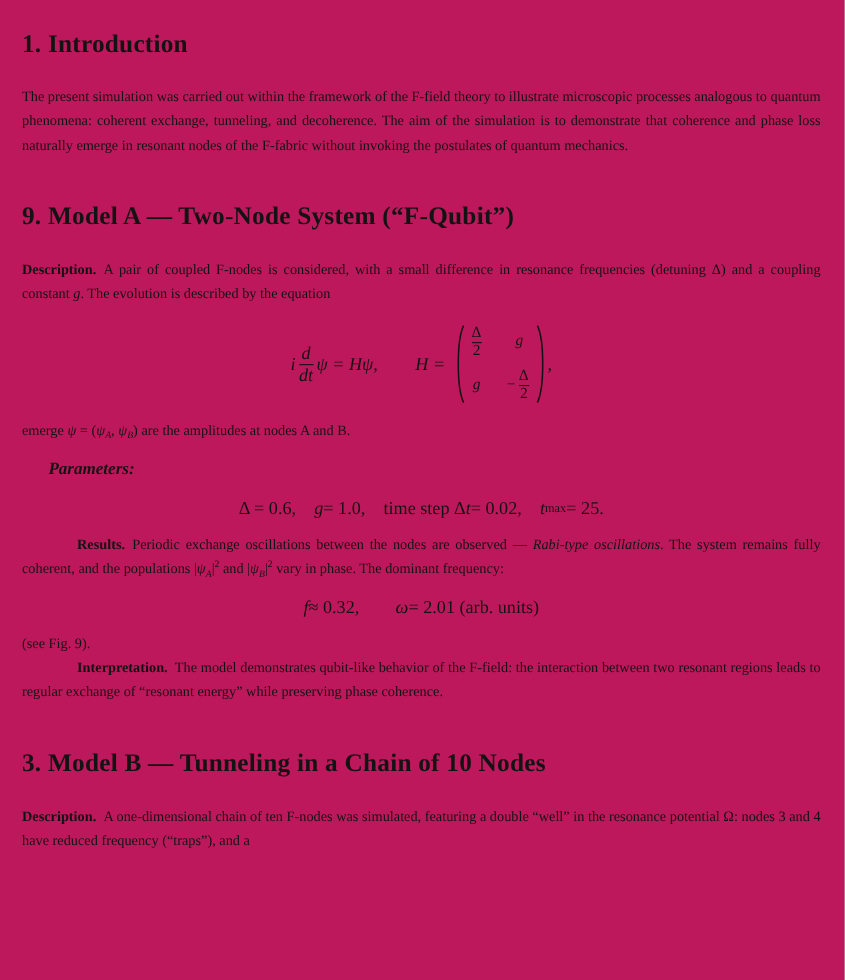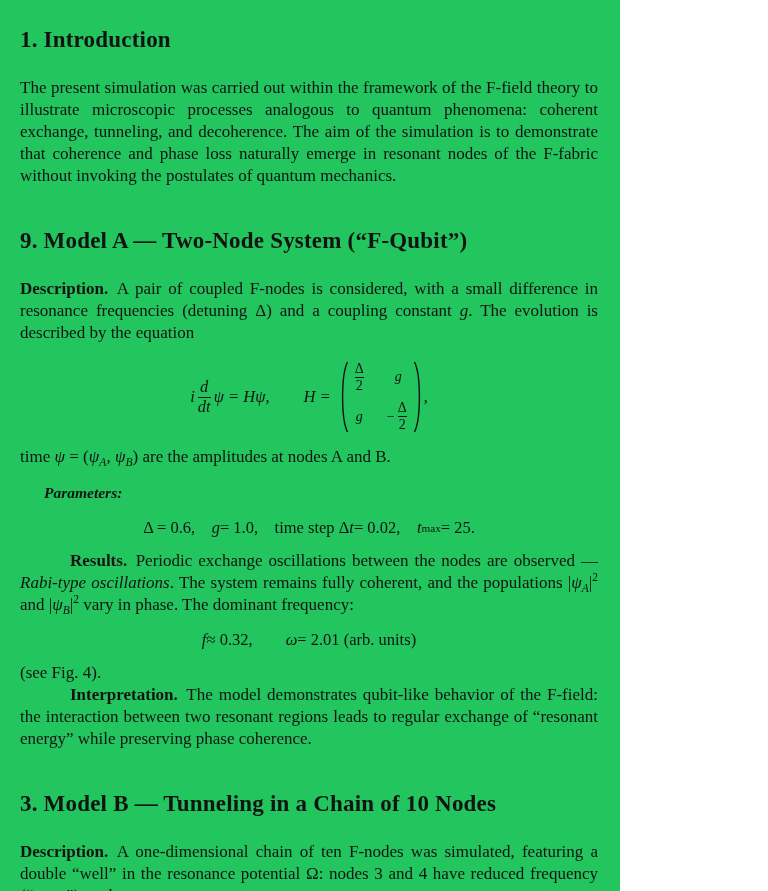--- a/index.html
+++ b/index.html
@@ -1,29 +1,29 @@
 <!DOCTYPE html>
 <html lang="en"><head>
 <meta charset="utf-8">
 <style>
   html, body { margin: 0; padding: 0; background: #ffffff; }
   .page {
-    width: 620px; height: 891px; box-sizing: border-box;
+    width: 768px; height: 891px; box-sizing: border-box;
     padding: 16px 22px 0 20px;
-    background: #22c55e; color: #131313;
+    background: #be185d; color: #131313;
     font-family: "Liberation Serif", "DejaVu Serif", serif;
     overflow: hidden;
   }
   h1.sec {
     font-size: 23px; font-weight: bold; line-height: 27px;
     margin: 40px 0 24px 0; letter-spacing: 0.2px;
   }
   h1.sec.first { margin-top: 10px; }
   p.body {
-    font-size: 17px; line-height: 22px; text-align: justify;
+    font-size: 13px; line-height: 22px; text-align: justify;
     margin: 0; hyphens: auto;
   }
   p.indent { text-indent: 50px; }
   p.spaced { margin-top: 0; }
   .params-label {
     font-size: 15.5px; line-height: 22px; font-weight: bold;
     margin: 14px 0 0 24px;
     font-style: italic;
   }
   .b { font-weight: bold; }
@@ -91,21 +91,21 @@
           <span class="den">2</span>
         </span>
       </span>
     </span>
     <svg class="paren" viewBox="0 0 11 74" aria-hidden="true">
       <path d="M1.5 2 C8 15 8 59 1.5 72"></path>
     </svg>
     <span>,</span>
   </div>
 
-  <p class="body"><span>time </span><span class="it">ψ</span><span> = (</span><span class="it">ψ</span><sub class="it">A</sub><span>, </span><span class="it">ψ</span><sub class="it">B</sub><span>) are the amplitudes at nodes A and B.</span></p>
+  <p class="body"><span>emerge </span><span class="it">ψ</span><span> = (</span><span class="it">ψ</span><sub class="it">A</sub><span>, </span><span class="it">ψ</span><sub class="it">B</sub><span>) are the amplitudes at nodes A and B.</span></p>
 
   <div class="params-label">Parameters:</div>
 
   <div class="eq eq-text">
       <span>Δ = 0.6, </span>
       <span class="it">g</span>
       <span> = 1.0, time step Δ</span>
       <span class="it">t</span>
       <span> = 0.02, </span>
       <span class="it">t</span>
@@ -115,21 +115,21 @@
 
   <p class="body indent spaced"><span class="b">Results.</span><span> Periodic exchange oscillations between the nodes are observed — </span><span class="it">Rabi-type oscillations</span><span>. The system remains fully coherent, and the populations |</span><span class="it">ψ</span><sub class="it">A</sub><span>|</span><sup>2</sup><span> and |</span><span class="it">ψ</span><sub class="it">B</sub><span>|</span><sup>2</sup><span> vary in phase. The dominant frequency:</span></p>
 
   <div class="eq eq-text">
       <span class="it">f</span>
       <span> ≈ 0.32,  </span>
       <span class="it">ω</span>
       <span> = 2.01 (arb. units)</span>
     </div>
 
-  <p class="body"><span>(see Fig. 4).</span></p>
+  <p class="body"><span>(see Fig. 9).</span></p>
 
   <p class="body indent spaced"><span class="b">Interpretation.</span><span> The model demonstrates qubit-like behavior of the F-field: the interaction between two resonant regions leads to regular exchange of “resonant energy” while preserving phase coherence.</span></p>
 
   <h1 class="sec">3. Model B — Tunneling in a Chain of 10 Nodes</h1>
 
   <p class="body"><span class="b">Description.</span><span> A one-dimensional chain of ten F-nodes was simulated, featuring a double “well” in the resonance potential Ω: nodes 3 and 4 have reduced frequency (“traps”), and a</span></p>
 
 </div>
 
 </body></html>

